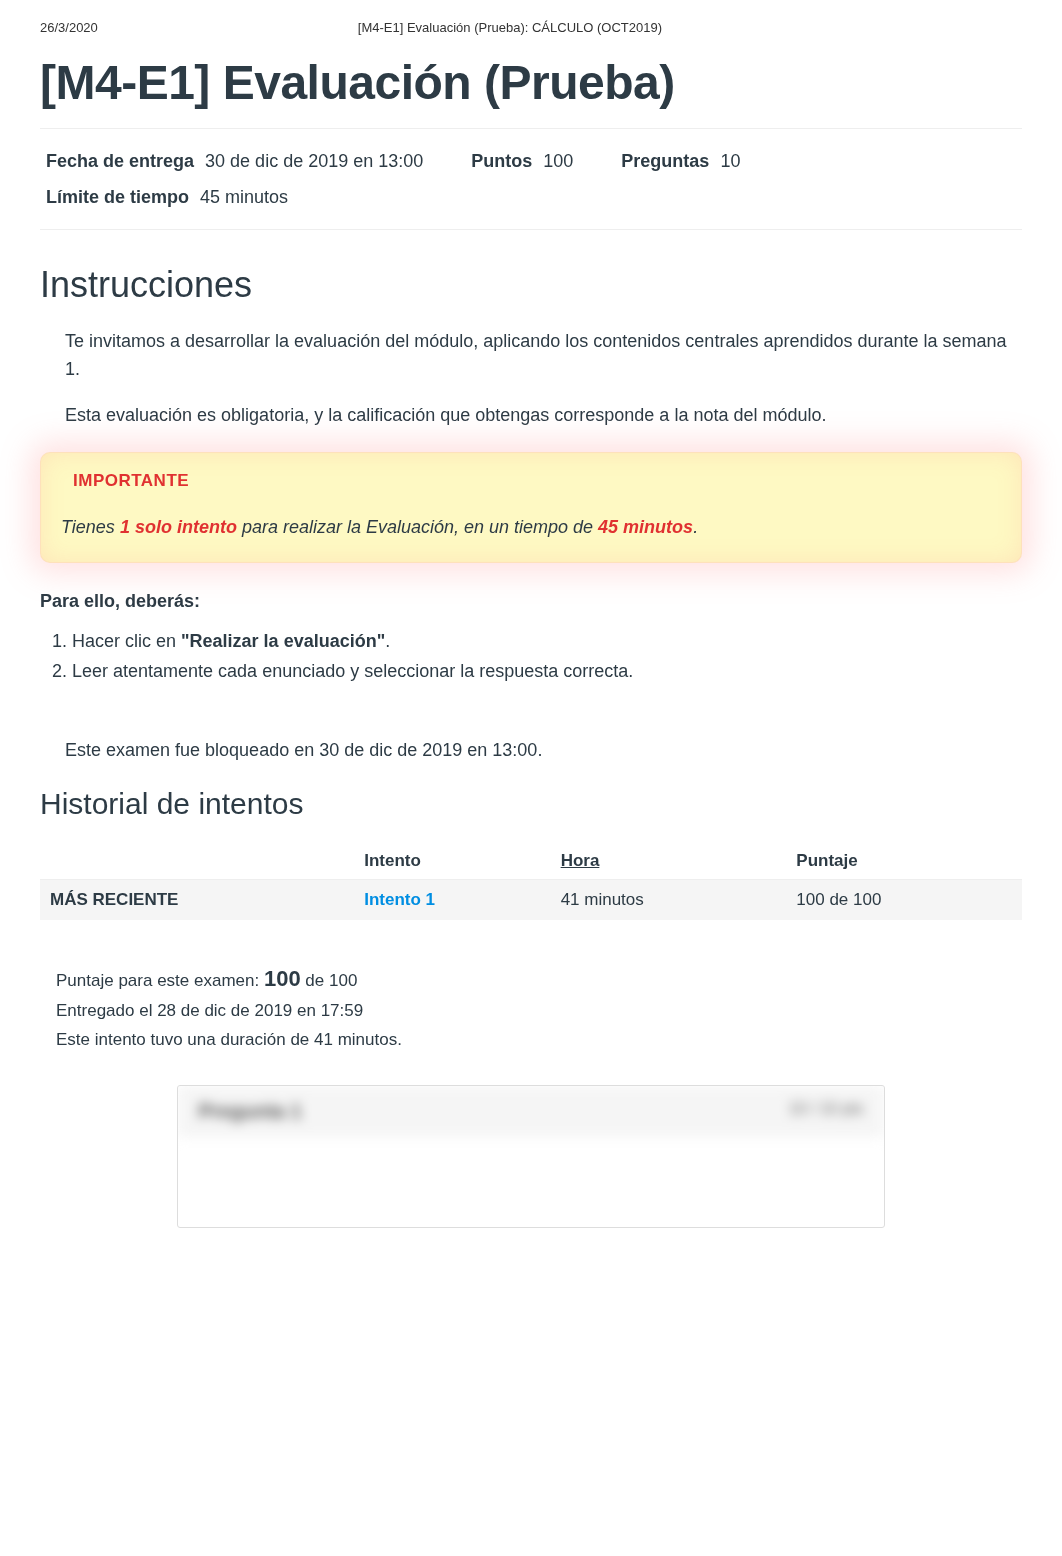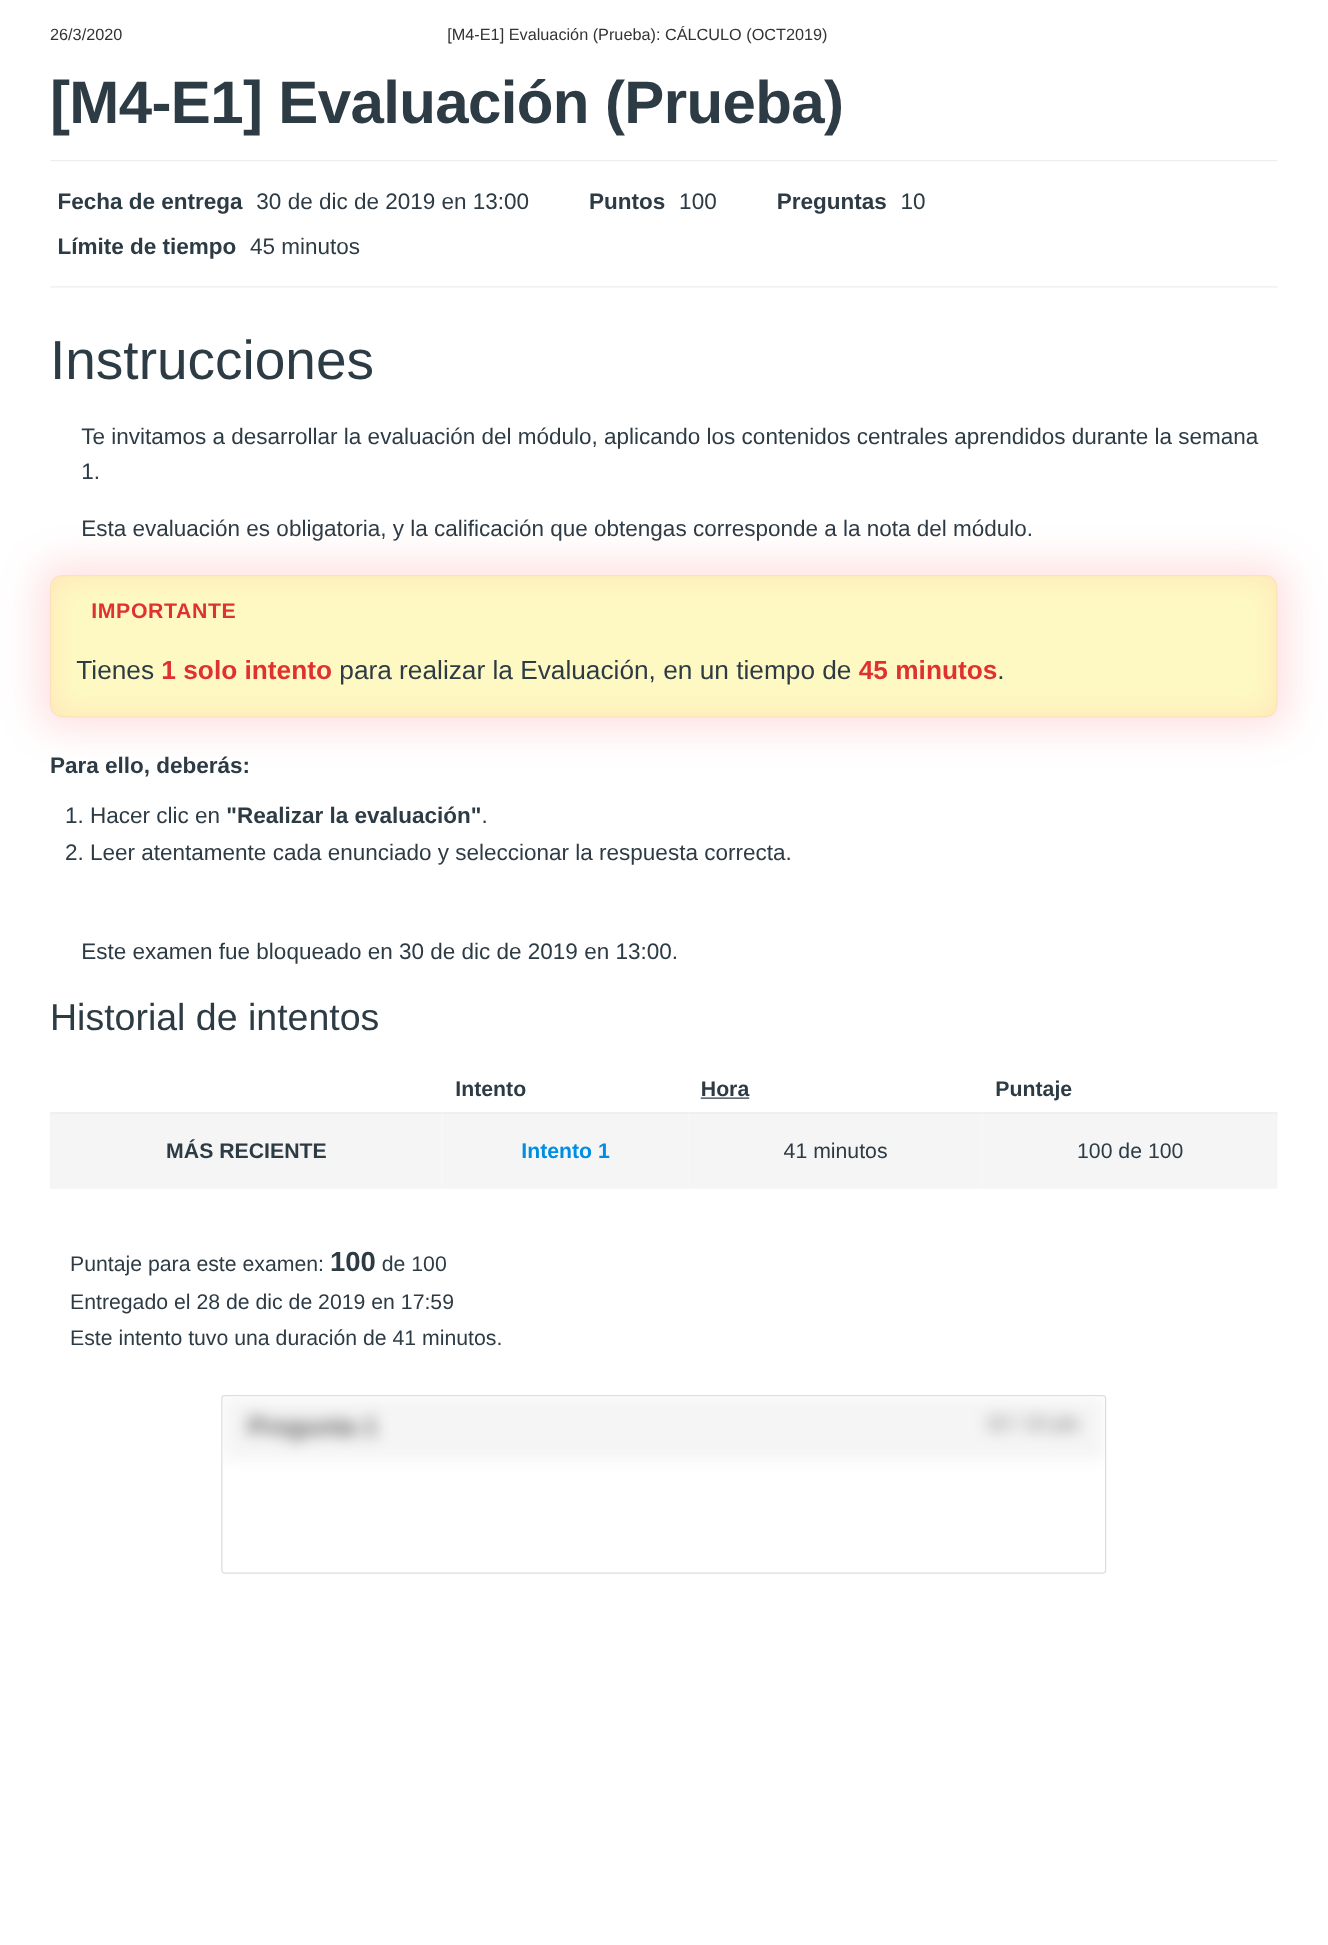--- a/index.html
+++ b/index.html
@@ -55,21 +55,21 @@
     }
     .info-bar .label {
       font-weight: 700;
       margin-right: 6px;
     }
     .info-bar .small {
       font-size: 15px;
       color: #666;
     }
     h2.section-title {
-      font-size: 44px;
+      font-size: 36px;
       font-weight: 400;
       margin-top: 34px;
       margin-bottom: 22px;
       color: #2d3b45;
     }
     p.body-text {
       font-size: 18px;
       line-height: 1.55;
       margin-bottom: 18px;
       color: #2d3b45;
@@ -88,22 +88,23 @@
     }
     .important-box .imp-label {
       color: #e03131;
       font-weight: 700;
       font-size: 17px;
       letter-spacing: 0.5px;
       margin-bottom: 26px;
       margin-left: 12px;
     }
     .important-box .imp-text {
-      font-size: 21px;
-      color: #2d3b45;
+      font-size: 18px;
+      color: #2d3b45;
+      font-style: italic;
     }
     .important-box .red-strong {
       color: #e03131;
       font-weight: 700;
     }
     p.subheading {
       font-size: 18px;
       font-weight: 700;
       margin-top: 10px;
       margin-bottom: 14px;
@@ -128,22 +129,21 @@
       border-collapse: collapse;
       font-size: 17px;
     }
     table.attempts th {
       text-align: left;
       font-weight: 700;
       padding: 8px 10px;
       border-bottom: 1px solid #eee;
     }
     table.attempts td {
-      padding: 20px 10px;
-      text-align: center;
+      padding: 10px 10px;
     }
     table.attempts tr.data-row {
       background: #f5f5f5;
     }
     table.attempts .col-label {
       width: 32%;
     }
     table.attempts .col-attempt {
       width: 20%;
     }

